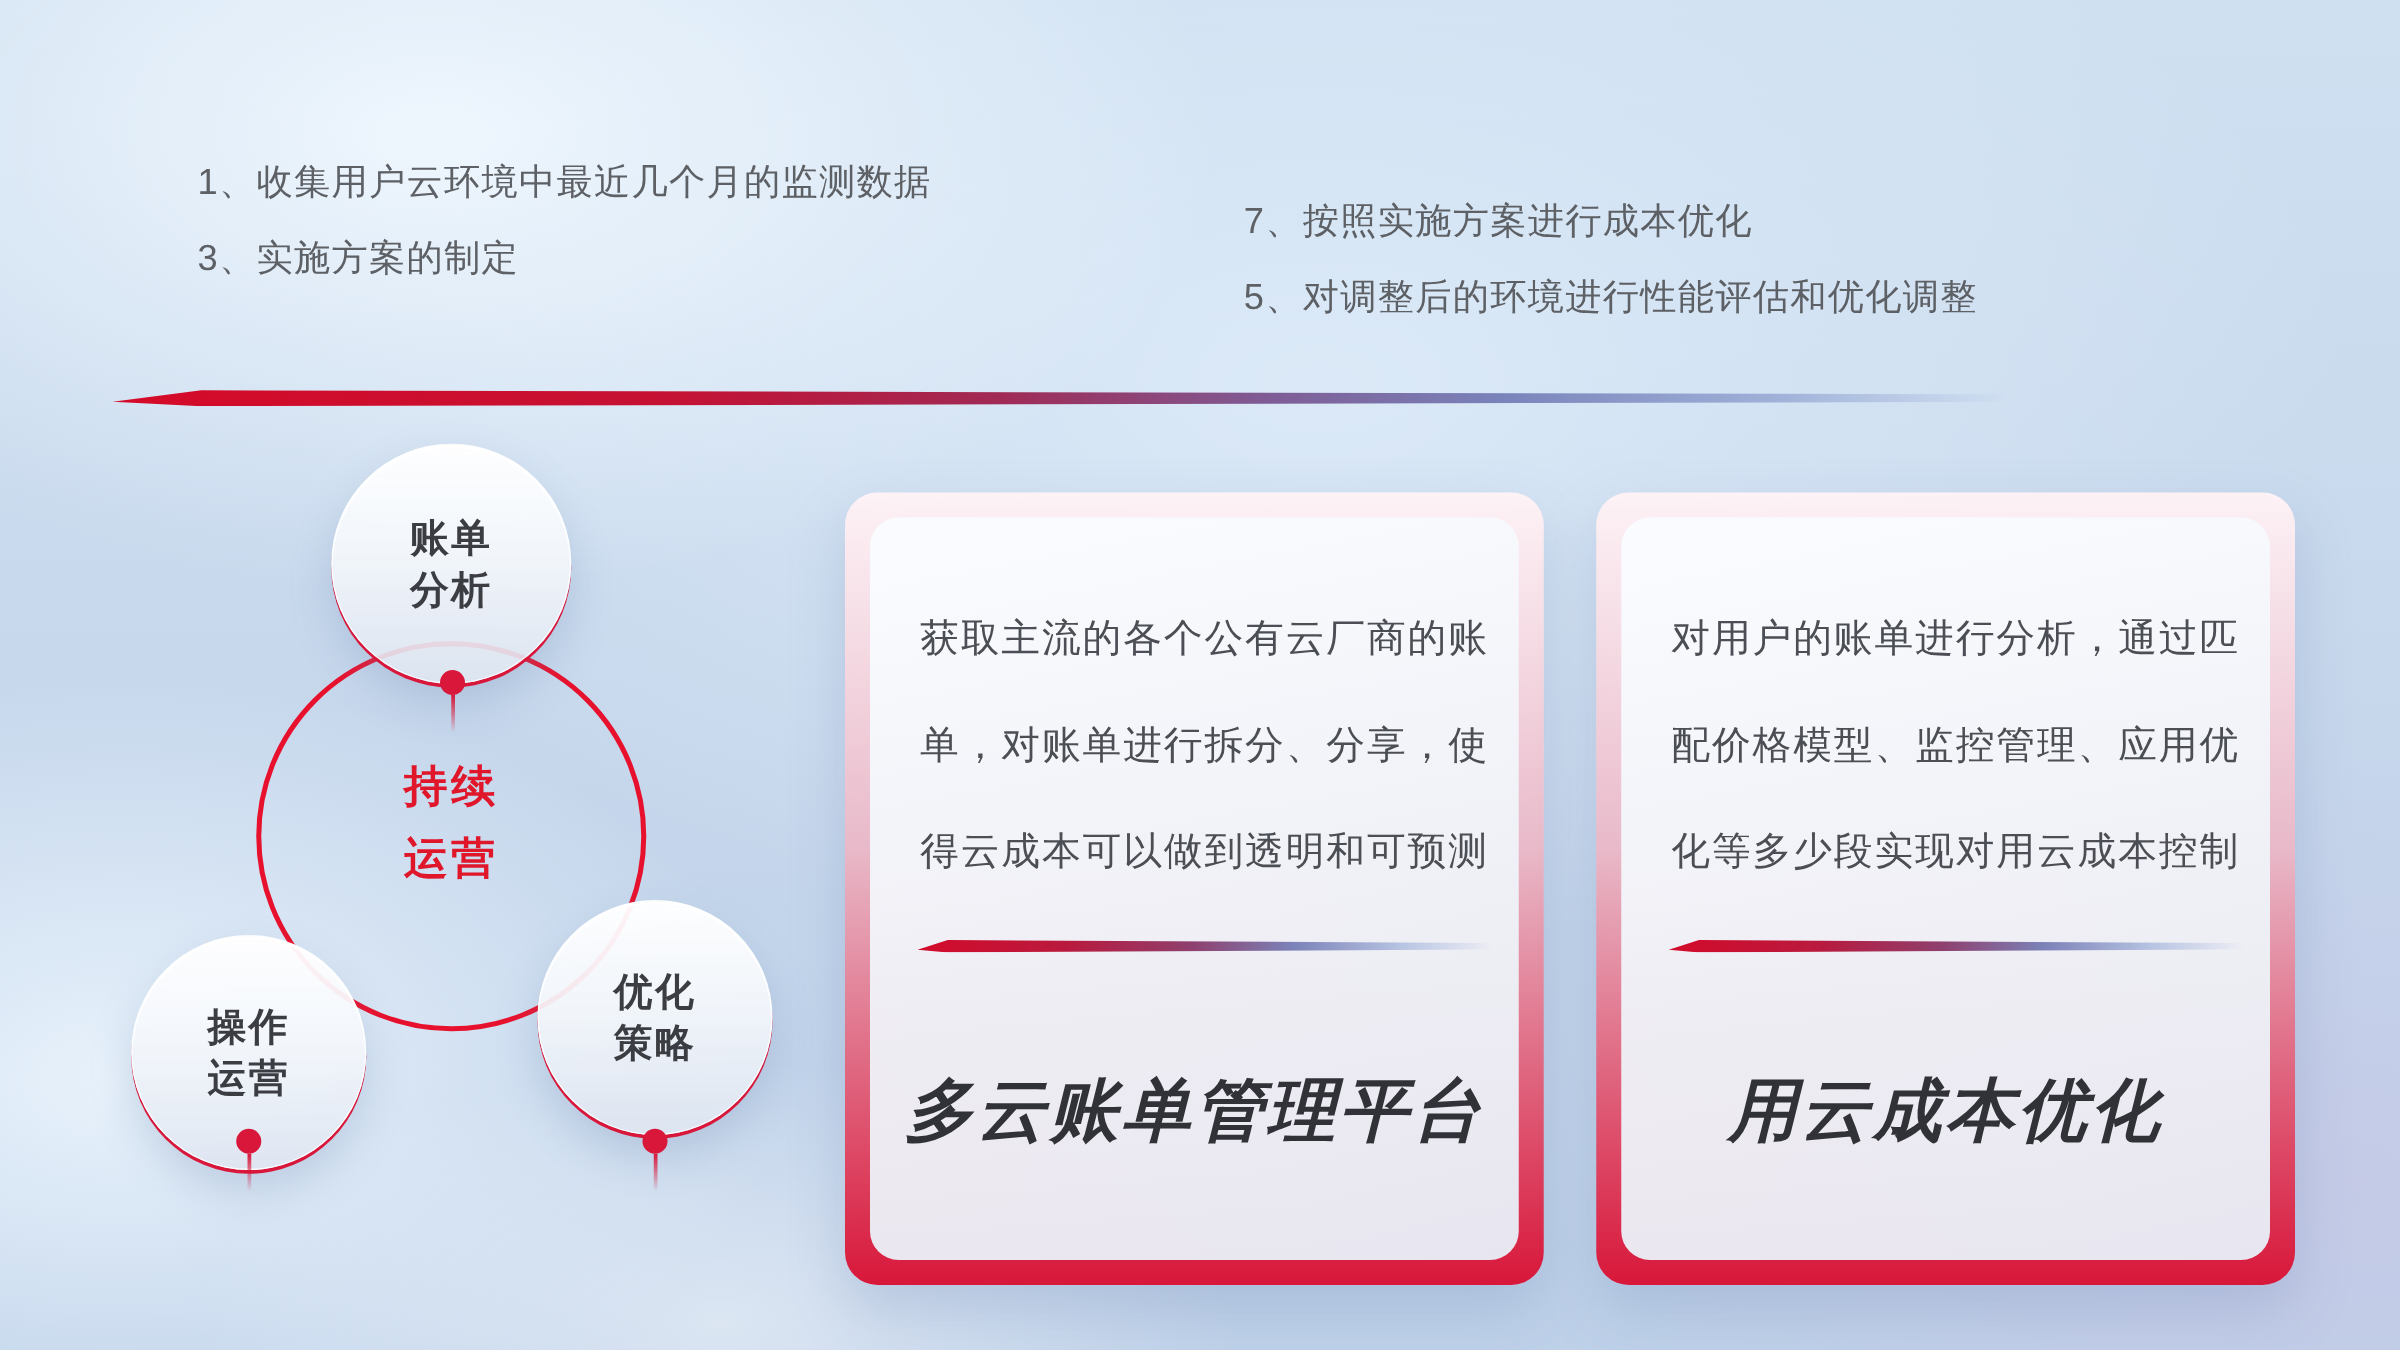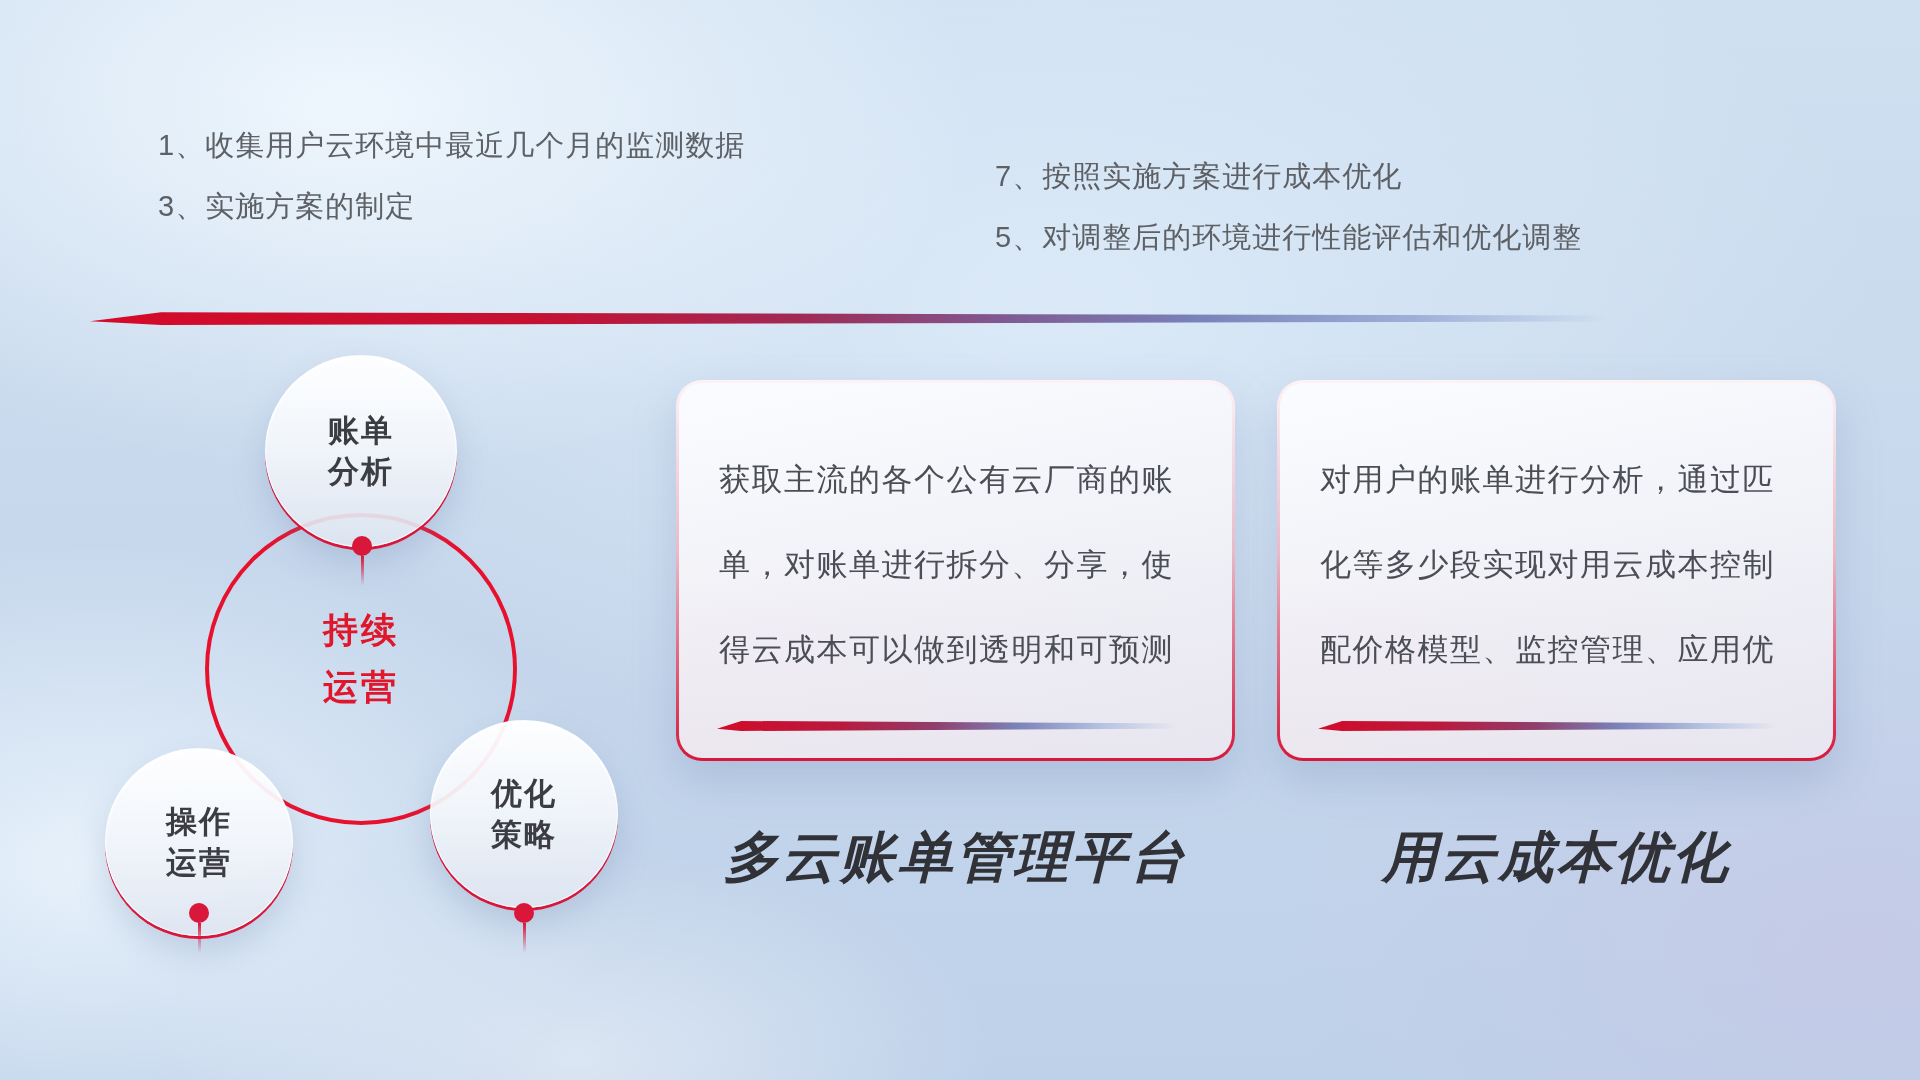--- a/index.html
+++ b/index.html
@@ -51,21 +51,21 @@
   .dot-top{left:352px;top:536px;}
   .dot-left{left:189px;top:903px;}
   .dot-right{left:514px;top:903px;}
   .needle{position:absolute;width:3px;height:30px;z-index:4;
     background:linear-gradient(180deg,#d8173a 0%,rgba(216,23,58,0) 100%);}
   .needle-top{left:361px;top:556px;}
   .needle-left{left:198px;top:923px;}
   .needle-right{left:523px;top:923px;}
   
   .card-frame{
-    position:absolute;top:380px;width:559px;height:381px;border-radius:26px;padding:3px;box-sizing:border-box;
+    position:absolute;top:394px;width:559px;height:634px;border-radius:26px;padding:20px;box-sizing:border-box;
     background:linear-gradient(180deg,rgba(255,243,246,0.95) 0%,rgba(241,178,192,0.80) 45%,#d8173a 100%);
     box-shadow:0 20px 44px rgba(115,138,180,0.28);
   }
   .card-frame-1{left:676px;}
   .card-frame-2{left:1277px;}
   .card{
     position:relative;width:100%;height:100%;border-radius:23px;box-sizing:border-box;
     background:linear-gradient(165deg,rgba(250,252,255,0.97) 0%,rgba(241,245,250,0.94) 50%,rgba(232,238,247,0.96) 100%);
   }
   .card-body{position:absolute;left:40px;right:30px;top:54px;font-size:31px;color:#4b4e54;letter-spacing:1.5px;}
@@ -135,21 +135,21 @@
       </div>
       <div class="swoosh card-swoosh"></div>
       <div class="card-title">多云账单管理平台</div>
     </div>
   </div>
 
   <div class="card-frame card-frame-2">
     <div class="card">
       <div class="card-body">
         <div class="body-line">对用户的账单进行分析，通过匹</div>
+        <div class="body-line">配价格模型、监控管理、应用优</div>
         <div class="body-line">化等多少段实现对用云成本控制</div>
-        <div class="body-line">配价格模型、监控管理、应用优</div>
       </div>
       <div class="swoosh card-swoosh"></div>
       <div class="card-title">用云成本优化</div>
     </div>
   </div>
 
 </div>
 
 </body></html>

